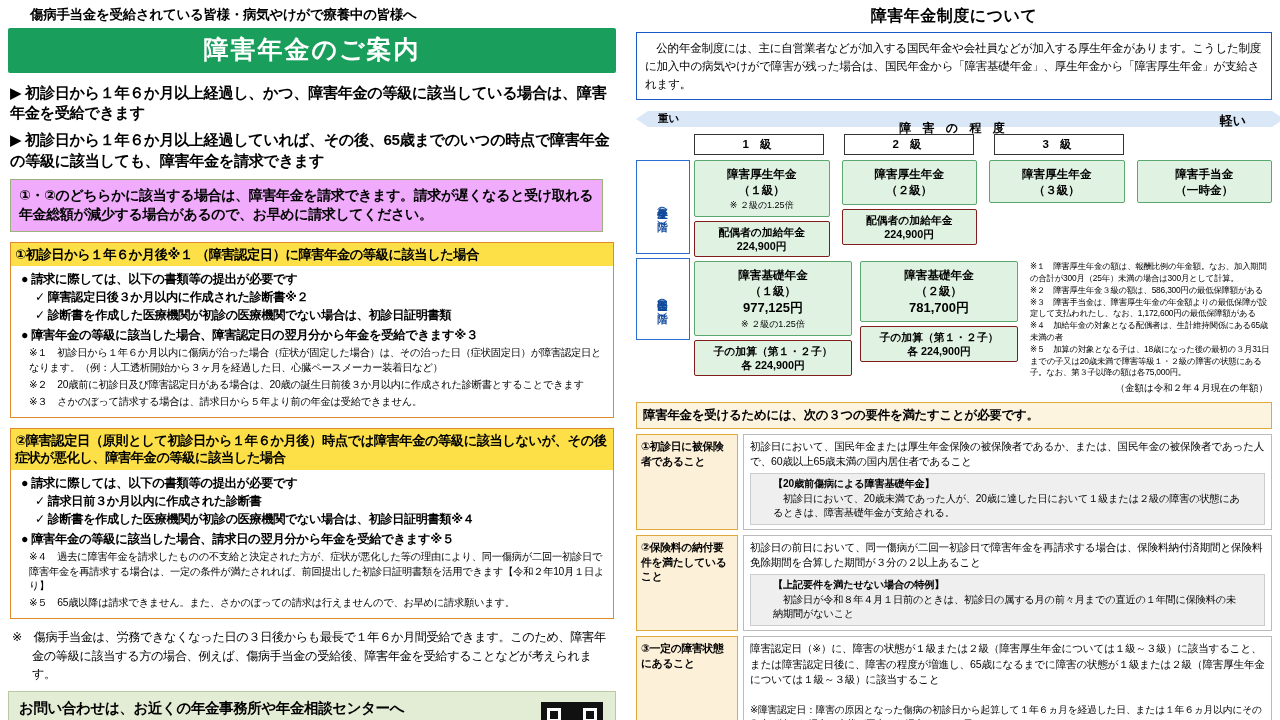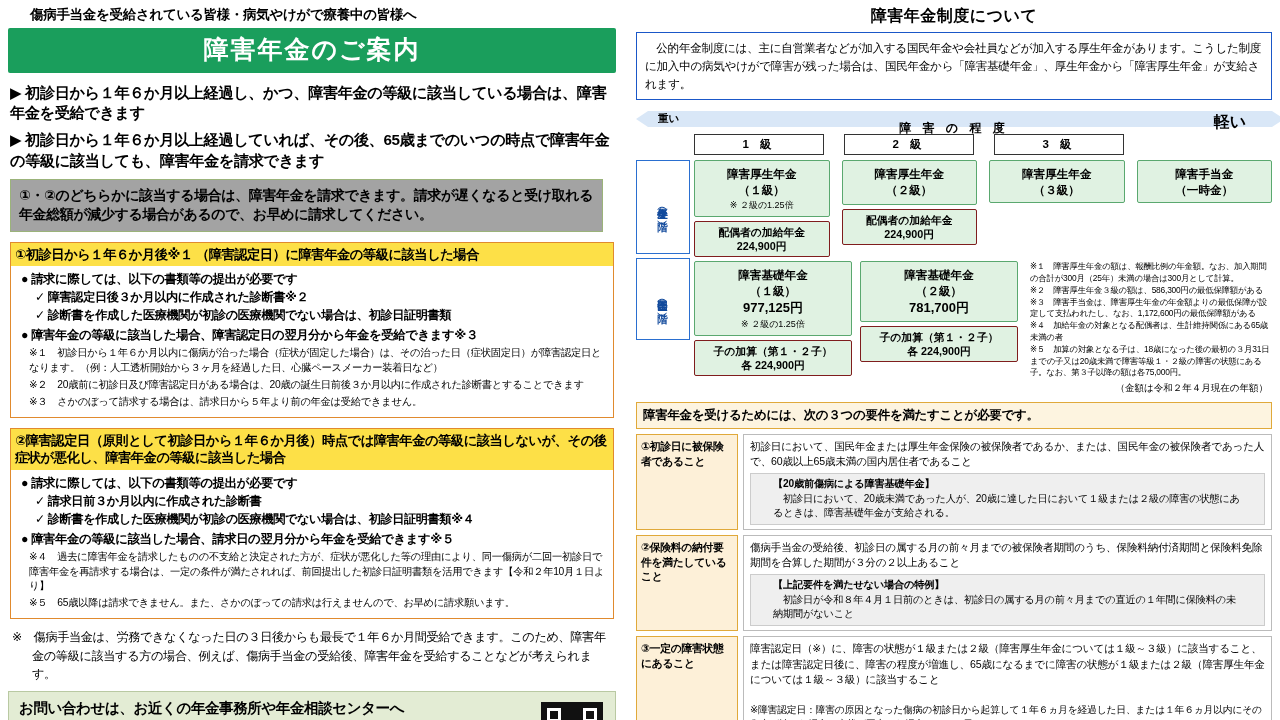--- a/index.html
+++ b/index.html
@@ -24,21 +24,21 @@
     font-size:25px;font-weight:bold;letter-spacing:2px;
     padding:5px 0 7px 0;margin:0 8px;
     border-radius:2px;
   }
   .bullets{margin:10px 10px 0 10px;}
   .bline{
     font-size:15.2px;font-weight:bold;line-height:1.33;letter-spacing:-0.4px;
     margin-bottom:7px;
   }
   .noteBox{
-    margin:8px 21px 0 10px;background:#a3a3a3;border:1px solid #9bb37a;
+    margin:8px 21px 0 10px;background:#f0abfc;border:1px solid #9bb37a;
     font-size:14px;font-weight:bold;line-height:1.4;letter-spacing:-0.4px;
     padding:6px 8px;
   }
   .caseBox{
     margin:10px 10px 0 10px;border:1px solid #e08a2e;background:#fff;
     padding:5px 8px 7px 8px;
   }
   .caseBox.second{border-color:#e08a2e;}
   .caseTitle{
     background:#fde047;font-size:13.3px;font-weight:bold;letter-spacing:-0.5px;
@@ -72,21 +72,21 @@
   }
   .arrowBar:before{
     content:"";position:absolute;left:-12px;top:0;border-top:8px solid transparent;
     border-bottom:8px solid transparent;border-right:12px solid #d9e7f7;
   }
   .arrowBar:after{
     content:"";position:absolute;right:-12px;top:0;border-top:8px solid transparent;
     border-bottom:8px solid transparent;border-left:12px solid #d9e7f7;
   }
   .heavy{position:absolute;left:22px;top:4px;font-size:10.5px;font-weight:bold;z-index:2;}
-  .light{position:absolute;right:26px;top:4px;font-size:16px;font-weight:bold;z-index:2;}
+  .light{position:absolute;right:26px;top:4px;font-size:13px;font-weight:bold;z-index:2;}
   .degLabel{position:absolute;left:50%;transform:translateX(-50%);top:12px;font-size:12px;font-weight:bold;letter-spacing:4px;z-index:2;}
   .gradeRow{display:flex;gap:20px;margin-top:4px;padding-left:58px;}
   .grade{
     flex:1;border:1px solid #333;text-align:center;font-size:11.5px;font-weight:bold;
     padding:2px 0;letter-spacing:4px;background:#fff;
   }
   .grade.blank{border:none;background:transparent;}
   .pensionGrid{display:flex;margin-top:5px;gap:4px;}
   .sideLabels{width:54px;flex:none;display:flex;flex-direction:column;gap:4px;}
   .sideLab{
@@ -276,21 +276,21 @@
         <div class="sub">
           <b>【20歳前傷病による障害基礎年金】</b>
           <div>　初診日において、20歳未満であった人が、20歳に達した日において１級または２級の障害の状態にあるときは、障害基礎年金が支給される。</div>
         </div>
       </div>
     </div>
 
     <div class="reqRow">
       <div class="reqTag">②保険料の納付要件を満たしていること</div>
       <div class="reqBody">
-        <div>傷病手当金の受給後、初診日の属する月の前々月までの被保険者期間のうち、保険料納付済期間と保険料免除期間を合算した期間が３分の２以上あること</div>
+        <div>初診日の前日において、同一傷病が二回一初診日で障害年金を再請求する場合は、保険料納付済期間と保険料免除期間を合算した期間が３分の２以上あること</div>
         <div class="sub">
           <b>【上記要件を満たせない場合の特例】</b>
           <div>　初診日が令和８年４月１日前のときは、初診日の属する月の前々月までの直近の１年間に保険料の未納期間がないこと</div>
         </div>
       </div>
     </div>
 
     <div class="reqRow">
       <div class="reqTag">③一定の障害状態にあること</div>
       <div class="reqBody">

